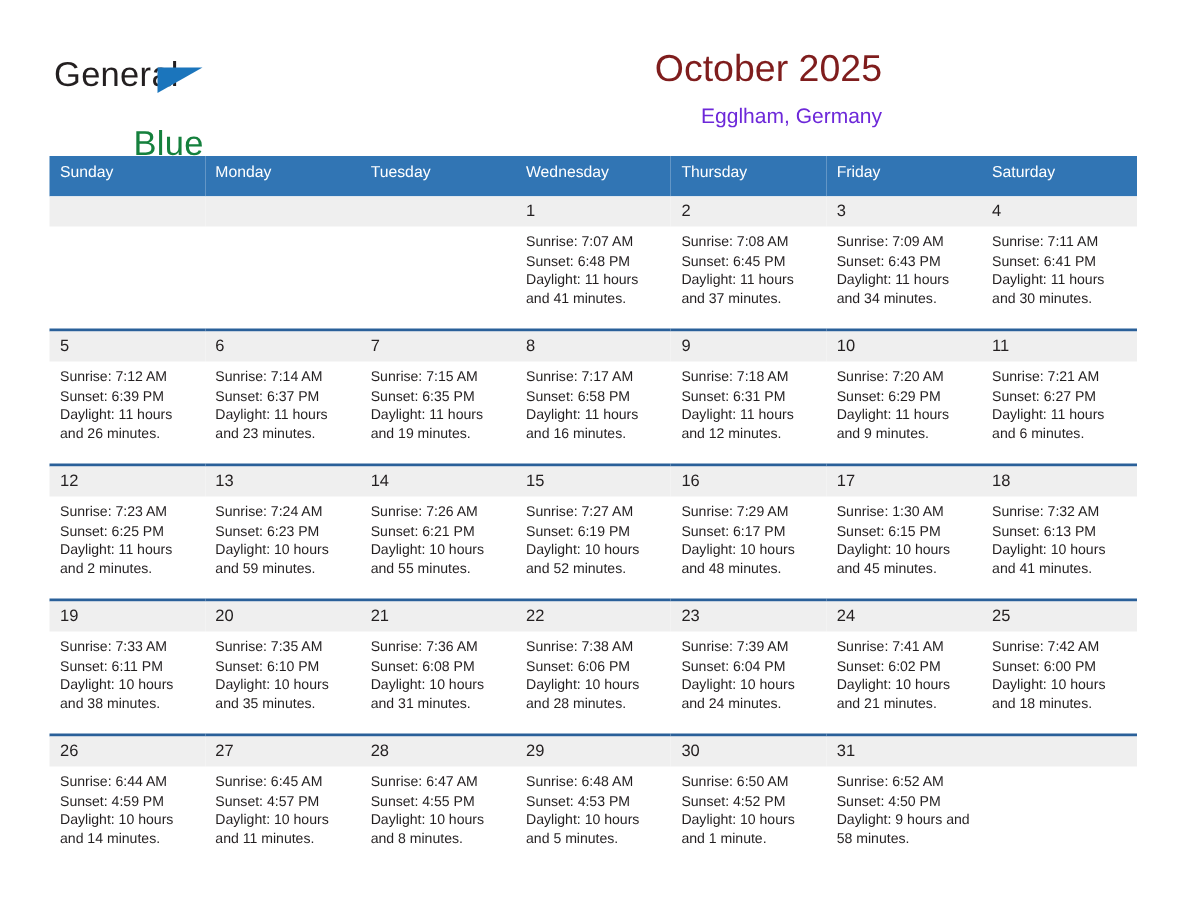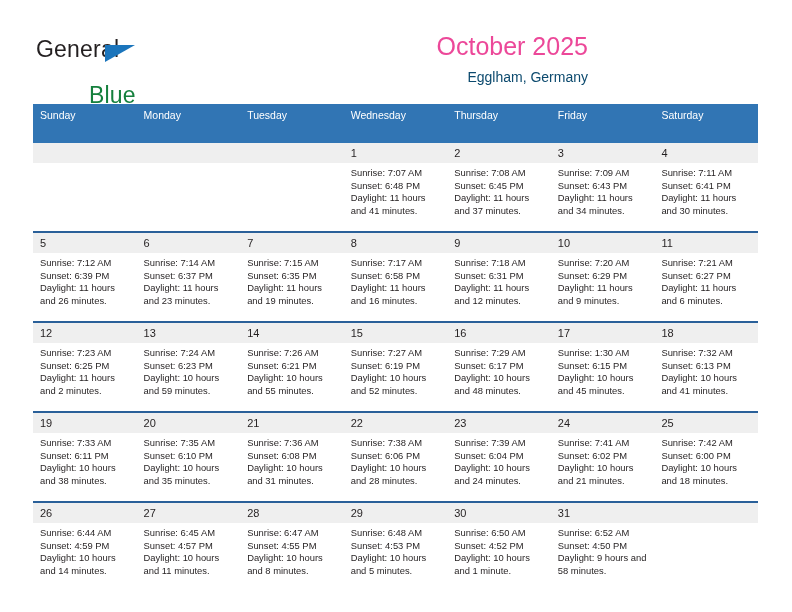--- a/index.html
+++ b/index.html
@@ -68,27 +68,27 @@
   }
 
   .title-block {
     position: absolute;
     right: 36px;
     top: 30px;
     text-align: right;
   }
   .cal-title {
     font-size: 25px;
-    color: #ec4899;
+    color: #7f1d1d;
     line-height: 32px;
     white-space: nowrap;
   }
   .cal-subtitle {
     font-size: 14px;
-    color: #0c4a6e;
+    color: #6d28d9;
     line-height: 20px;
     margin-top: 5px;
     white-space: nowrap;
   }
 
   
   .calendar {
     position: absolute;
     left: 33px;
     top: 104px;
@@ -96,21 +96,21 @@
     border-collapse: collapse;
     table-layout: fixed;
   }
 
   .calendar th {
     background: #3175b4;
     color: #ffffff;
     font-size: 10.5px;
     font-weight: normal;
     text-align: left;
-    padding: 5px 0 22px 7px;
+    padding: 5px 0 10px 7px;
     height: 12px;
     box-sizing: border-box;
   }
 
   .calendar td {
     vertical-align: top;
     padding: 0;
     width: 103.57px;
     border-top: 2px solid #2a6099;
     background: #ffffff;

